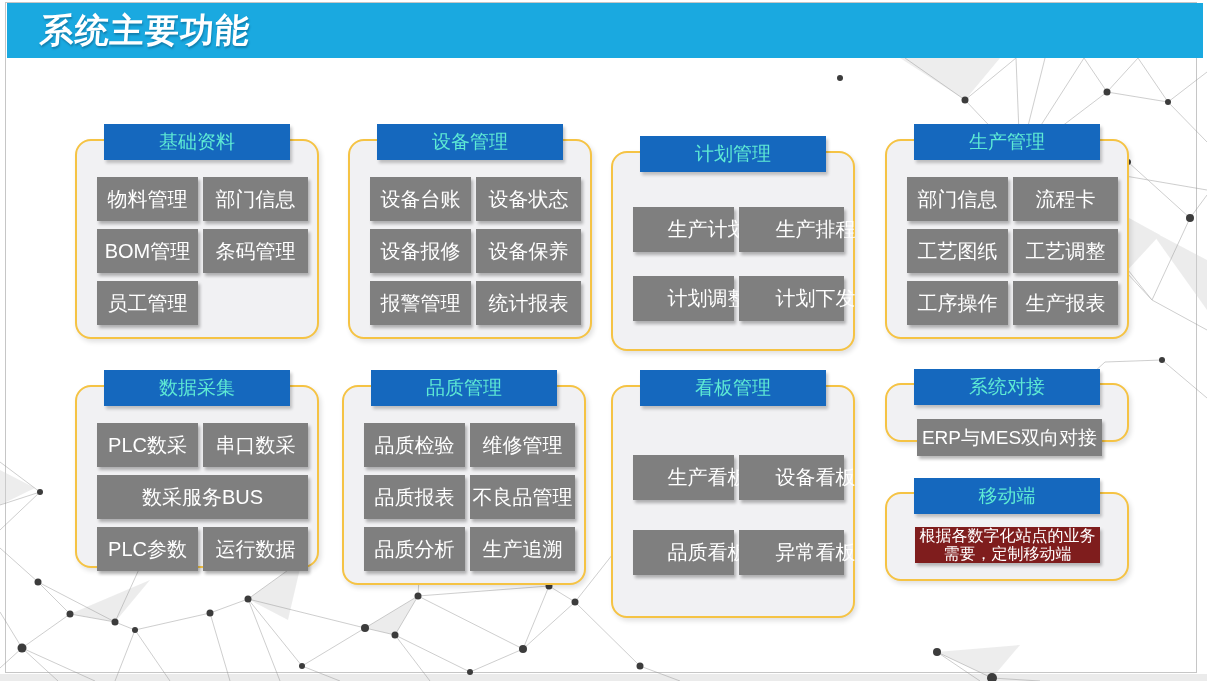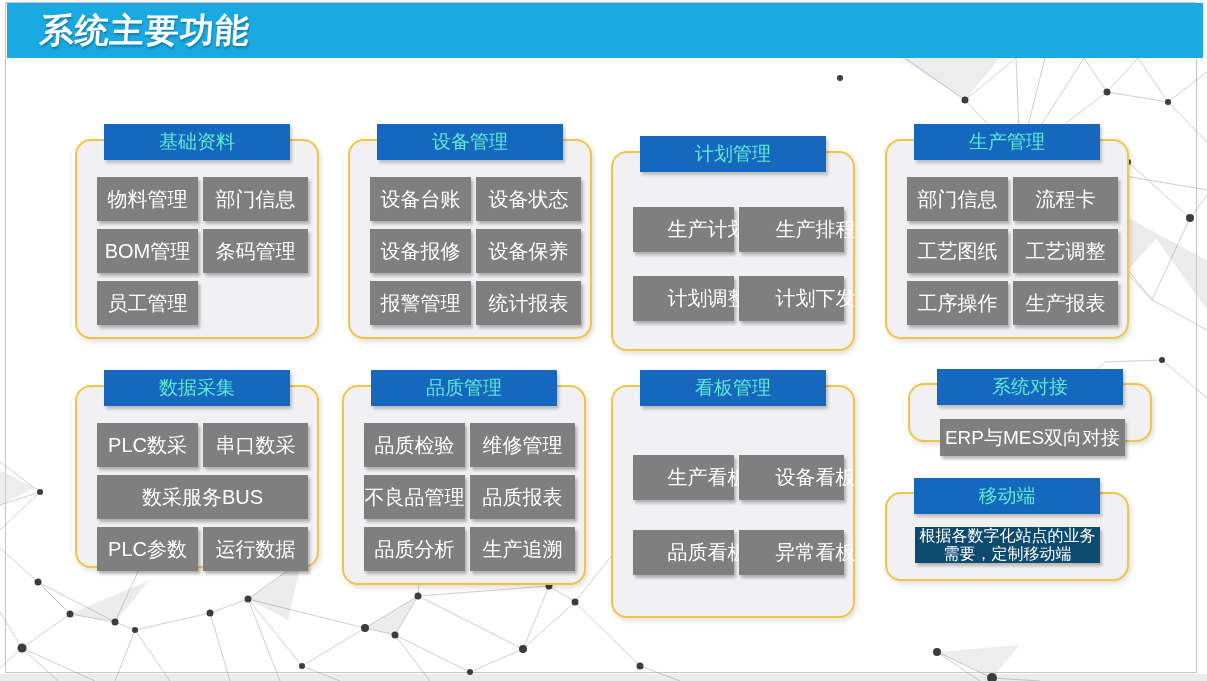--- a/index.html
+++ b/index.html
@@ -51,32 +51,32 @@
     box-shadow:2px 3px 3px rgba(0,0,0,.28);white-space:nowrap;
   }
   .wide{grid-column:1 / -1;}
   .body-2x2a{top:71px;row-gap:24px;}
   .body-2x2a .module,.body-2x2b .module{height:45px;padding-left:48px;}
   .body-2x2b{top:65px;row-gap:30px;margin-top:20px;}
   .erp-body{position:absolute;left:32px;top:50px;width:185px;z-index:1;}
   .erp-body .module{height:37px;font-size:19px;}
   .green-box{
     position:absolute;left:30px;top:49px;width:185px;height:36px;z-index:1;
-    background:#0c4a6e;color:#ffffff;font-size:16px;line-height:18px;
+    background:#7f1d1d;color:#ffffff;font-size:16px;line-height:18px;
     display:flex;flex-direction:column;justify-content:center;align-items:center;
     box-shadow:2px 3px 3px rgba(0,0,0,.25);white-space:nowrap;
   }
   #p-basic {left:75px; top:124px;height:215px;}
   #p-equip {left:348px;top:124px;height:215px;text-decoration:underline;}
   #p-plan  {left:611px;top:136px;height:215px;}
   #p-prod  {left:885px;top:124px;height:215px;}
   #p-data  {left:75px; top:370px;height:198px;}
   #p-qual  {left:342px;top:370px;height:215px;}
   #p-kanban{left:611px;top:370px;height:248px;}
-  #p-integ {left:908px;top:369px;height:73px;text-align:center;}
+  #p-integ {left:885px;top:369px;height:73px;text-align:center;}
   #p-mobile{left:885px;top:478px;height:103px;}
 </style>
 </head>
 <body>
 
 <div class="slide-frame"></div>
 <div class="bottom-strip"></div>
 
 <svg class="mesh" width="1207" height="681" viewBox="0 0 1207 681">
   <g fill="#d2d2d2" opacity="0.4" stroke="none">
@@ -195,22 +195,22 @@
     <div class="module">运行数据</div>
   </div>
 </section>
 
 <section class="panel" id="p-qual">
   <div class="frame"></div>
   <div class="tab">品质管理</div>
   <div class="body">
     <div class="module">品质检验</div>
     <div class="module">维修管理</div>
+    <div class="module">品质报表</div>
     <div class="module">不良品管理</div>
-    <div class="module">品质报表</div>
     <div class="module">品质分析</div>
     <div class="module">生产追溯</div>
   </div>
 </section>
 
 <section class="panel" id="p-kanban">
   <div class="frame"></div>
   <div class="tab">看板管理</div>
   <div class="body body-2x2b">
     <div class="module">生产看板</div>

